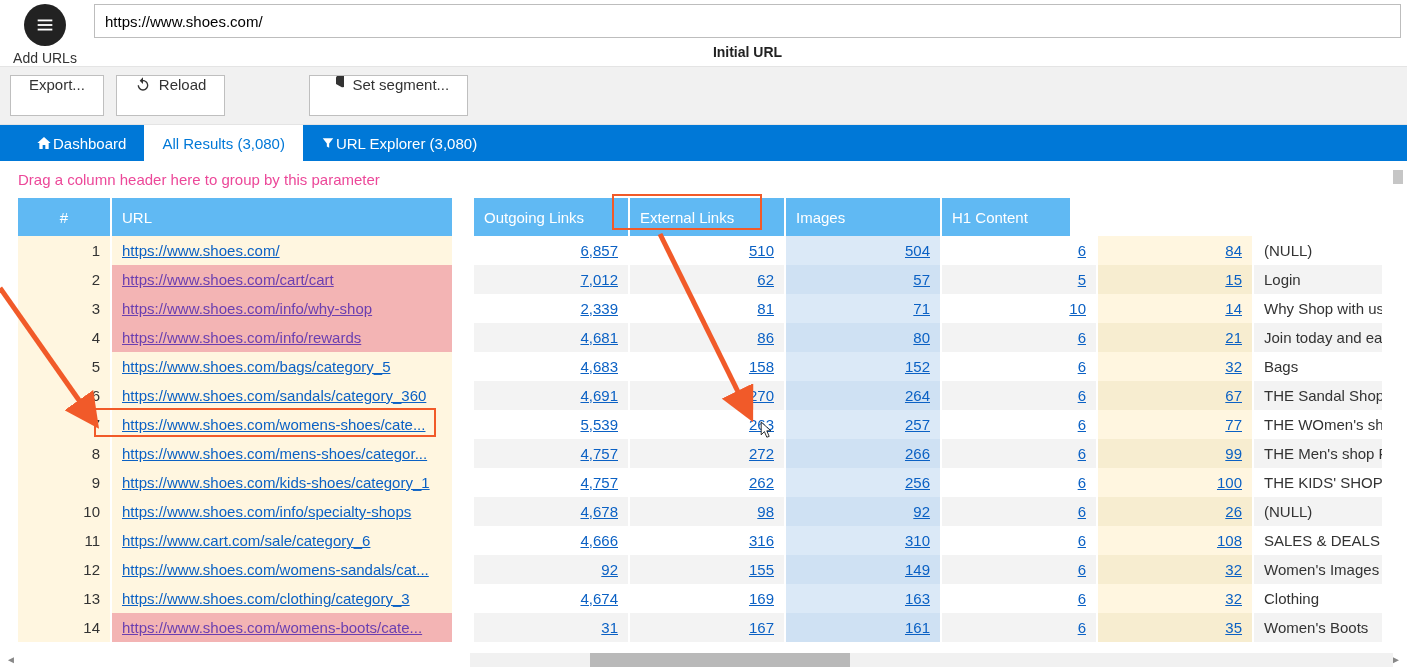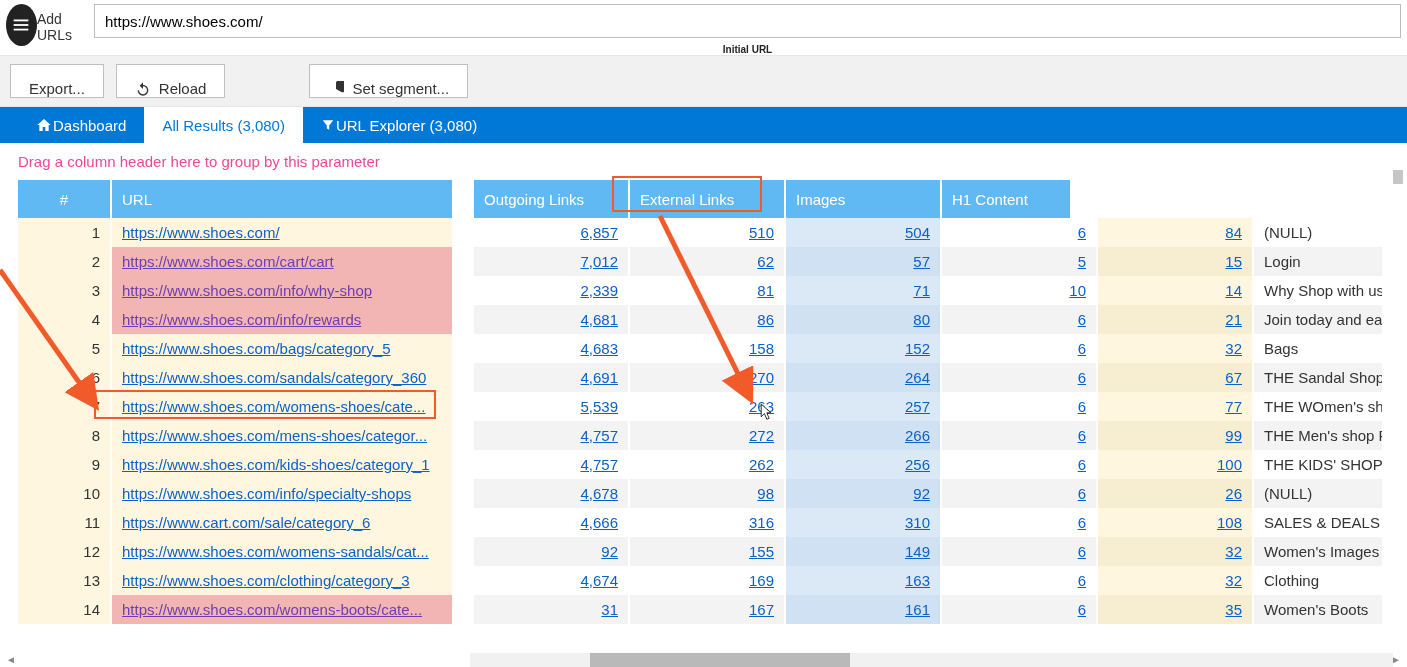--- a/index.html
+++ b/index.html
@@ -1,30 +1,30 @@
 <!DOCTYPE html>
 <html><head>
 <meta charset="utf-8">
 <style>
   * { box-sizing: border-box; margin: 0; padding: 0; }
   body { font-family: "Segoe UI", Arial, sans-serif; font-size: 14px; color: #333; background: #fff; width: 1407px; height: 667px; position: relative; overflow: hidden; }
 
   
   .top-row { display: flex; align-items: flex-start; padding: 4px 6px 0 6px; gap: 10px; }
-  .add-urls { display: flex; align-items: center; width: 78px; }
+  .add-urls { display: flex; flex-direction: column; align-items: center; width: 78px; }
   .add-urls .circle { width: 42px; height: 42px; border-radius: 50%; background: #222; display: flex; align-items: center; justify-content: center; cursor: pointer; }
   .add-urls .circle svg { width: 22px; height: 22px; }
   .add-urls .lbl { font-size: 14px; margin-top: 4px; }
   .url-col { flex: 1; display: flex; flex-direction: column; }
   .url-input { height: 34px; border: 1px solid #bdbdbd; padding: 0 10px; font-size: 15px; outline: none; }
-  .url-caption { text-align: center; font-weight: 600; font-size: 10px; margin-top: 6px; color: #222; }
+  .url-caption { text-align: center; font-weight: 600; font-size: 14px; margin-top: 6px; color: #222; }
 
   
   .toolbar { background: #f1f1f1; border: 1px solid #e4e4e4; border-left: none; border-right: none; padding: 8px 10px; display: flex; gap: 12px; align-items: center; }
-  .btn { background: #fff; border: 1px solid #bfbfbf; height: 34px; display: flex; align-items: flex-end; justify-content: center; padding: 0 18px; font-size: 15px; cursor: pointer; gap: 8px; }
+  .btn { background: #fff; border: 1px solid #bfbfbf; height: 41px; display: flex; align-items: flex-start; justify-content: center; padding: 0 18px; font-size: 15px; cursor: pointer; gap: 8px; }
   .btn .ic { display: inline-flex; }
   .toolbar .spacer { width: 60px; }
 
   
   .tabs-bar { background: #0078d7; display: flex; align-items: stretch; height: 36px; padding-left: 18px; }
   .tab { display: flex; align-items: center; color: #fff; padding: 0 18px; gap: 1px; font-size: 15px; cursor: pointer; }
   .tab.active { background: #fff; color: #0078d7; }
   .tab .ic { display: inline-flex; }
 
   

